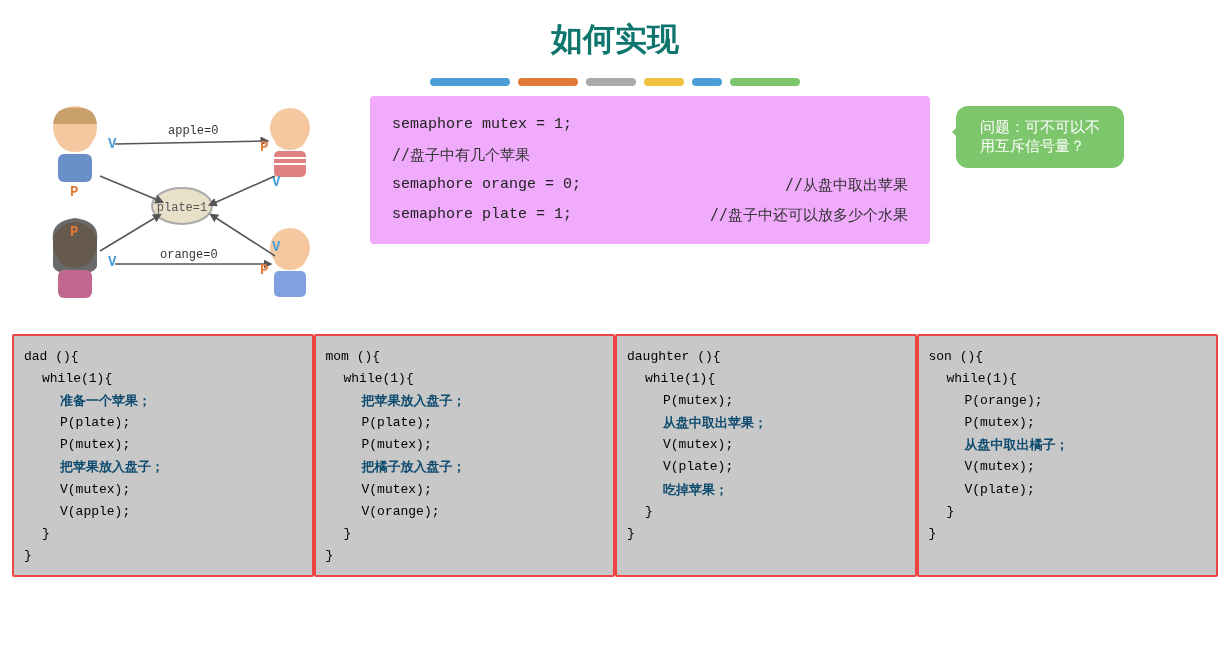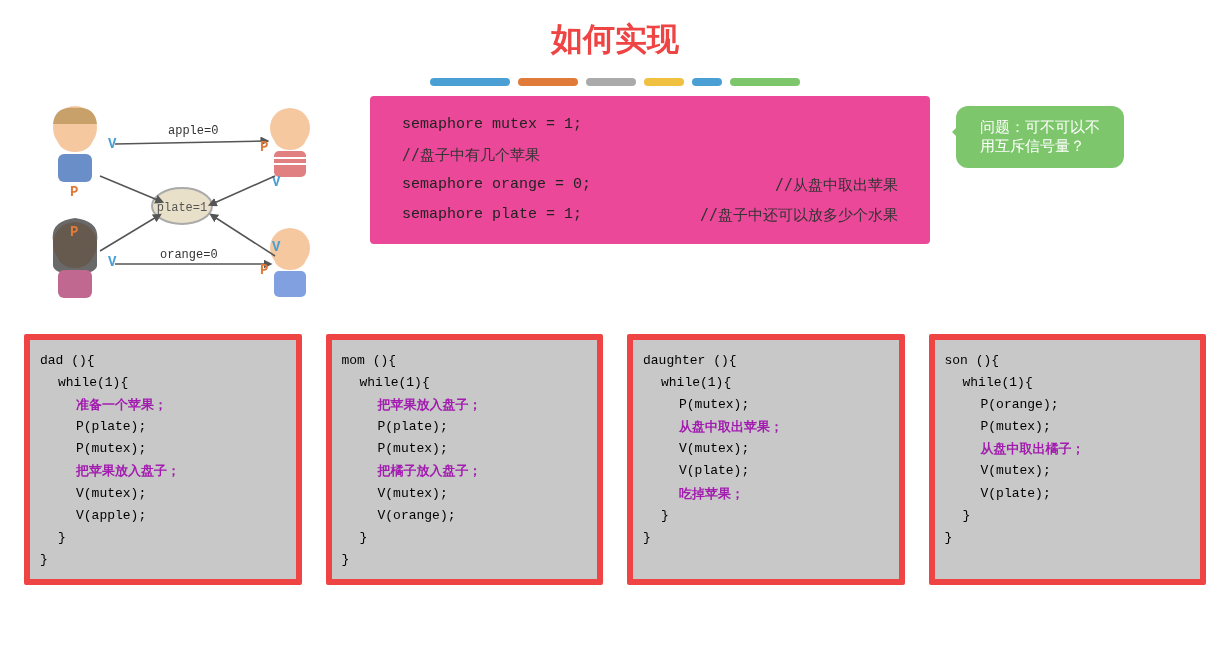--- a/index.html
+++ b/index.html
@@ -7,21 +7,21 @@
       font-family: 'Courier New', Courier, monospace;
       background: #fff;
       width: 1230px;
       height: 648px;
       overflow: hidden;
       position: relative;
     }
     .page-title {
       text-align: center;
       font-size: 32px;
-      color: #ef4444;
+      color: #0f766e;
       font-family: '微软雅黑', 'Microsoft YaHei', sans-serif;
       font-weight: bold;
       padding: 18px 0 10px 0;
     }
     .color-bar {
       display: flex;
       justify-content: center;
       gap: 8px;
       margin: 6px 0 10px 0;
     }
@@ -43,23 +43,23 @@
       min-width: 300px;
       position: relative;
       height: 220px;
     }
     
     .diagram-svg {
       width: 320px;
       height: 220px;
     }
     .code-block-top {
-      background: #ec4899;
+      background: #f0abfc;
       border-radius: 4px;
-      padding: 14px 32px;
+      padding: 14px 22px;
       font-family: 'Courier New', Courier, monospace;
       font-size: 15px;
       flex: 1;
       line-height: 2;
       min-width: 380px;
       max-width: 560px;
     }
     .code-block-top .code-line {
       display: flex;
       justify-content: space-between;
@@ -95,35 +95,35 @@
     
     .bottom-section {
       display: flex;
       flex-direction: row;
       gap: 0;
       padding: 10px 12px 0 12px;
       margin-top: 8px;
     }
     .code-panel {
       background: #c8c8c8;
-      border: 6px solid #ef4444;
+      border: 2px solid #ef4444;
       border-radius: 2px;
       flex: 1;
-      margin: 0 12px;
+      margin: 0 0;
       padding: 10px 10px 8px 10px;
       font-family: 'Courier New', Courier, monospace;
       font-size: 13px;
       line-height: 1.7;
       min-height: 200px;
     }
     .code-panel .cn-text {
       font-family: '微软雅黑', 'Microsoft YaHei', monospace;
       font-size: 13px;
       font-weight: bold;
-      color: #a21caf;
+      color: #0c4a6e;
     }
     .indent1 { padding-left: 18px; }
     .indent2 { padding-left: 36px; }
   </style>
 </head>
 <body>
 
 <div class="page-title">如何实现</div>
 
 <div class="color-bar">

